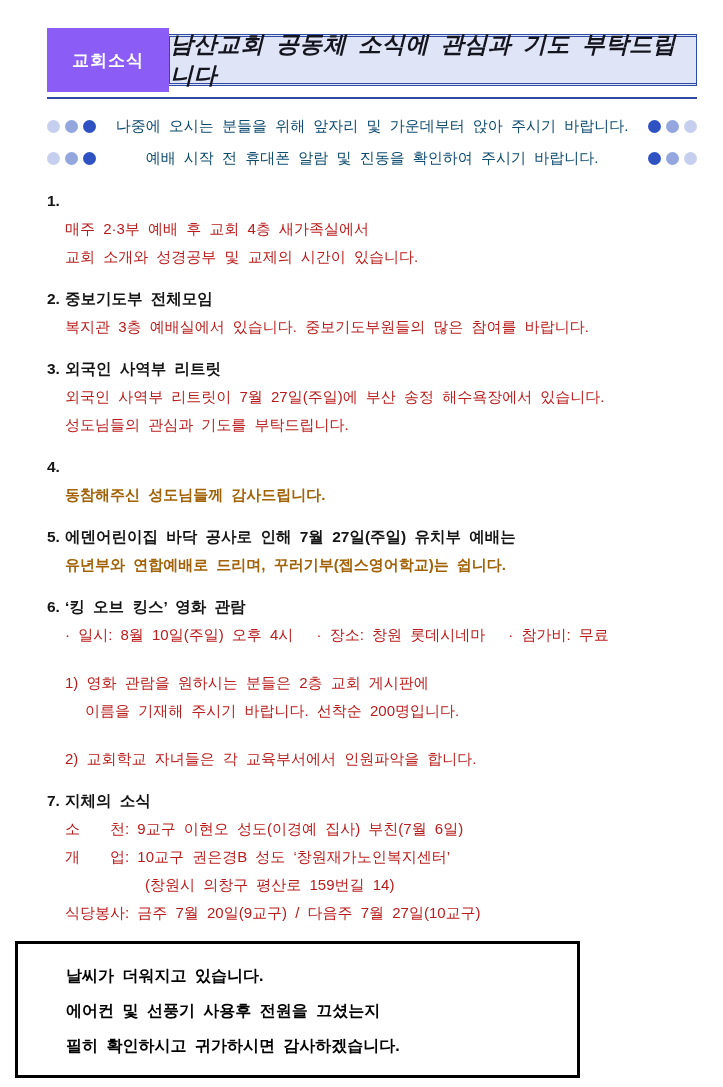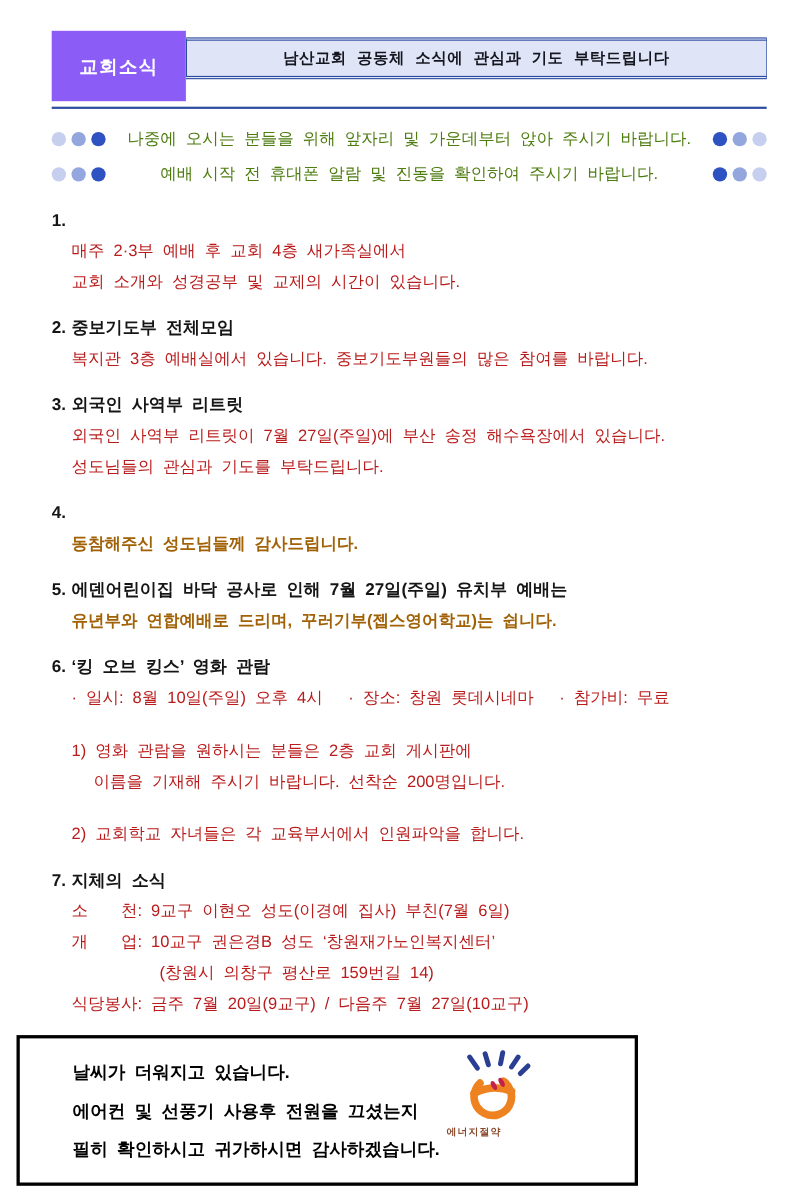--- a/index.html
+++ b/index.html
@@ -14,37 +14,37 @@
   
   .header-wrap { padding:28px 26px 0 47px; }
   .header-row { display:flex; align-items:stretch; }
   .tag-box {
     width:122px; height:64px; flex:0 0 122px;
     background:#8b5cf6; color:#ffffff;
     font-weight:bold; font-size:17px; letter-spacing:1px;
     display:flex; align-items:center; justify-content:center;
   }
   .title-panel {
-    flex:1; margin-top:6px; height:38px; box-sizing:border-box;
+    flex:1; margin-top:6px; height:52px; box-sizing:border-box;
     background:#dfe5f6;
     border-top:3px double #2d4ba0; border-bottom:3px double #2d4ba0;
     border-left:1px solid #2d4ba0; border-right:1px solid #2d4ba0;
     display:flex; align-items:center; justify-content:center;
-    font-weight:bold; font-size:14px; color:#15151f; word-spacing:5px; letter-spacing:0.5px;
+    font-weight:bold; font-size:23px; color:#15151f; word-spacing:5px; letter-spacing:0.5px;font-style:italic;
   }
   .header-rule { margin-top:5px; border-top:2px solid #2d4ba0; height:0; }
   
   .notices { margin:14px 26px 0 47px; }
   .notice-row { display:flex; align-items:center; height:26px; margin-bottom:6px; }
   .dots { display:flex; gap:5px; flex:0 0 auto; }
   .dot { width:13px; height:13px; border-radius:50%; }
   .dot.c-light { background:#c6d0ee; }
   .dot.c-mid   { background:#93a7de; }
   .dot.c-dark  { background:#2f52c3; }
-  .notice-text { flex:1; text-align:center; color:#4d7c0f; font-size:15px; word-spacing:4px; }
+  .notice-text { flex:1; text-align:center; color:#0c4a6e; font-size:15px; word-spacing:4px; }
   
   .items { margin:16px 28px 0 47px; }
   .item { margin-bottom:14px; }
   .item-title { display:flex; font-weight:bold; color:#151515; font-size:15.5px; line-height:28px; word-spacing:4px; }
   .item-num { flex:0 0 18px; }
   .item-line { padding-left:18px; line-height:28px; font-size:15px; word-spacing:4px; color:#b91c1c; }
   .item-line.bold { font-weight:bold; color:#a16207; }
   .item-line.sub { margin-top:20px; }
   .item-line.sub-cont { padding-left:38px; margin-top:0; }
   .item-line.addr { padding-left:98px; }
@@ -167,36 +167,15 @@
     </div>
 
   </div>
 
   <div class="notice-box">
     <div class="box-lines">
       <div class="box-line">날씨가 더워지고 있습니다.</div>
       <div class="box-line">에어컨 및 선풍기 사용후 전원을 끄셨는지</div>
       <div class="box-line">필히 확인하시고 귀가하시면 감사하겠습니다.</div>
     </div>
-    <div class="energy-logo">
-      <svg width="84" height="66" viewBox="0 0 84 66">
-
-        <g stroke="#2b3f92" stroke-width="4.5" stroke-linecap="round">
-          <line x1="27" y1="17" x2="20" y2="7"></line>
-          <line x1="37" y1="14" x2="34" y2="4"></line>
-          <line x1="48" y1="13" x2="50" y2="3"></line>
-          <line x1="58" y1="16" x2="64" y2="7"></line>
-          <line x1="66" y1="22" x2="73" y2="15"></line>
-        </g>
-
-        <circle cx="41" cy="43" r="17" fill="none" stroke="#ef8220" stroke-width="7" stroke-linecap="round" stroke-dasharray="84 23" stroke-dashoffset="12" transform="rotate(-18 41 43)"></circle>
-        <path d="M 24,40 Q 41,31 58,38" fill="none" stroke="#ef8220" stroke-width="7" stroke-linecap="round"></path>
-
-        <g fill="#c2224a">
-          <ellipse cx="42" cy="33" rx="2.2" ry="4.5" transform="rotate(-28 42 33)"></ellipse>
-          <ellipse cx="49" cy="30" rx="2.2" ry="4.5" transform="rotate(-28 49 30)"></ellipse>
-        </g>
-      </svg>
-      <div class="energy-logo-label">에너지절약</div>
-    </div>
   </div>
 
 </div>
 
 </body></html>

